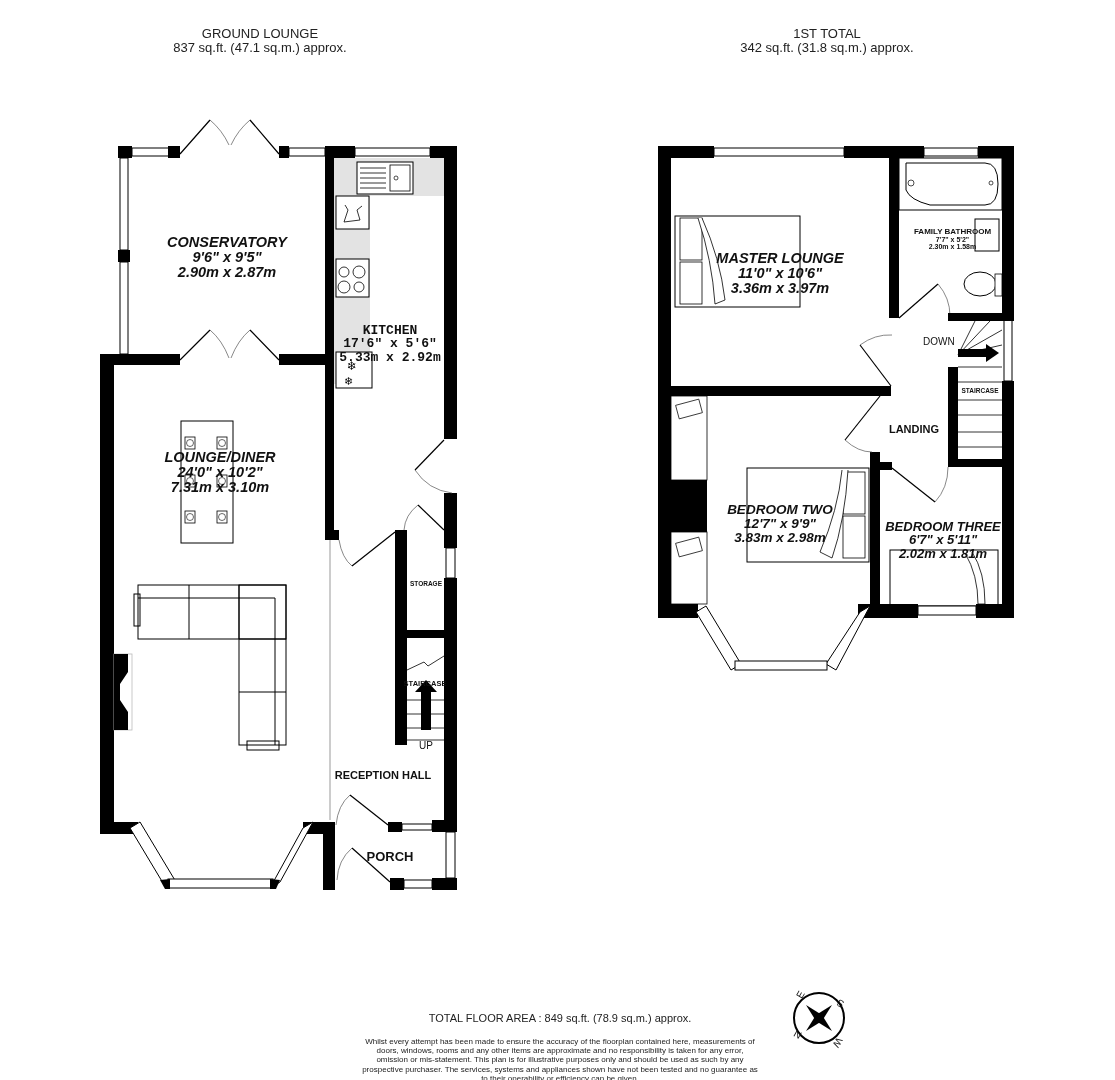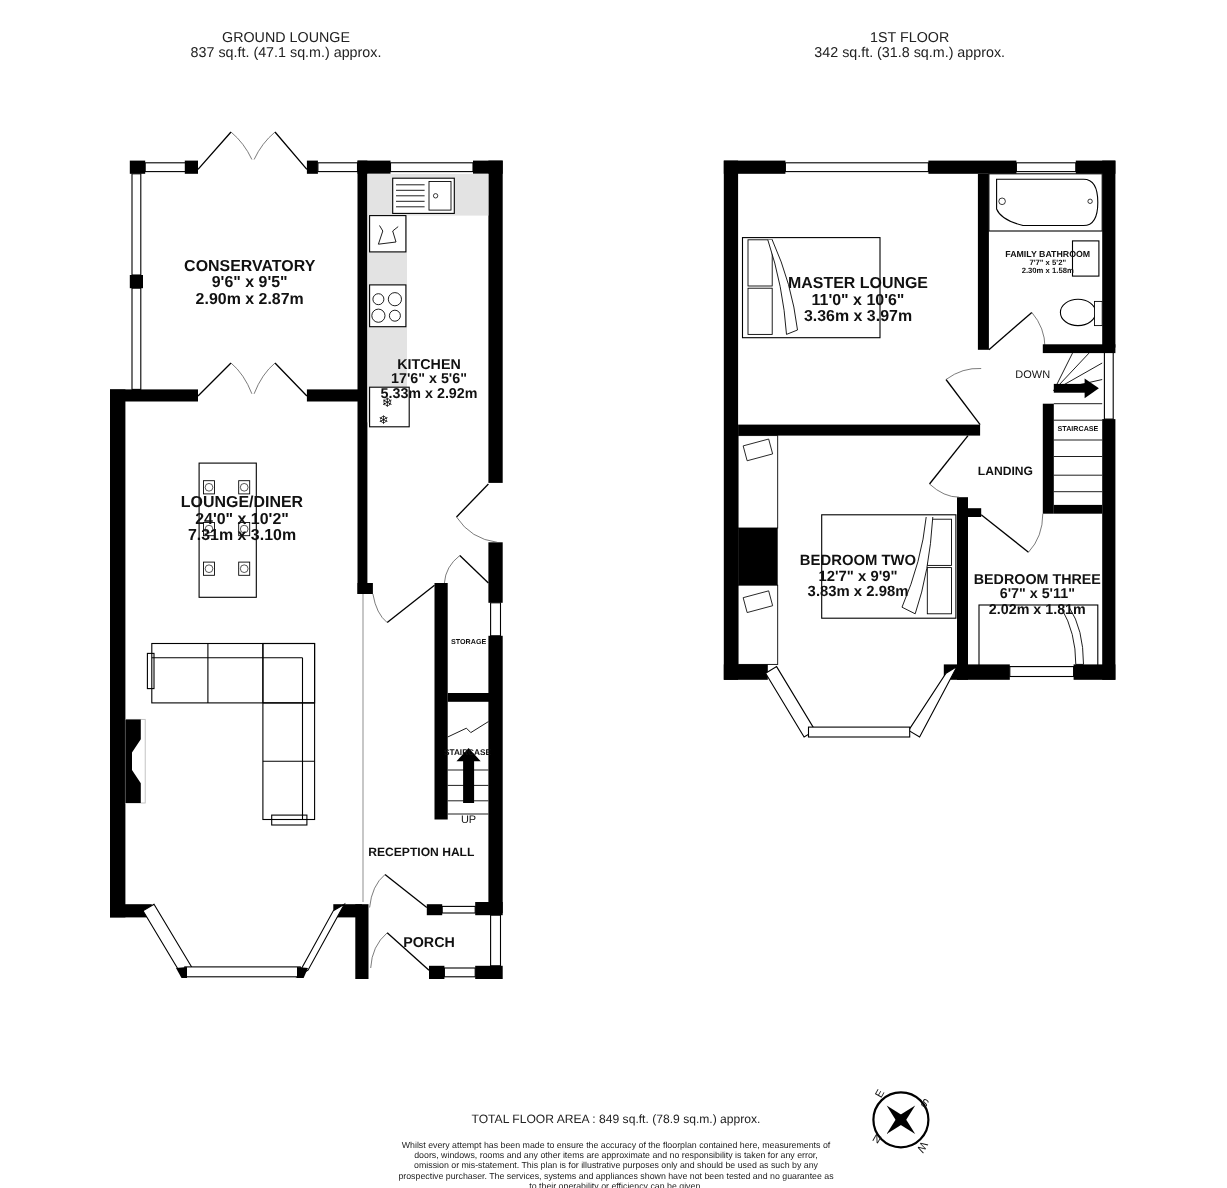--- a/index.html
+++ b/index.html
@@ -2,39 +2,39 @@
 <html><head>
 <meta charset="utf-8">
 <style>
   html, body { margin:0; padding:0; background:#ffffff; }
   body { width:1115px; height:1080px; position:relative; overflow:hidden; font-family:"Liberation Sans", sans-serif; color:#111; }
   .floor-heading { position:absolute; text-align:center; font-size:13px; line-height:14px; color:#222; }
   .floor-heading .t { display:block; }
   svg.plan { position:absolute; left:0; top:0; }
   .room-label { position:absolute; text-align:center; font-weight:bold; color:#111; line-height:1.02; white-space:nowrap; }
   .room-label span { display:block; }
-  .lg { font-size:14.5px; }
-  .md { font-size:12px; }
+  .lg { font-size:14.5px;font-style:italic; }
+  .md { font-size:12px;font-family:Liberation Mono, monospace; }
   .sm { font-size:9px; }
   .xs { font-size:7px; }
   .plain { position:absolute; font-size:10px; color:#111; }
   .footer { position:absolute; left:360px; top:1012px; width:400px; text-align:center; color:#222; }
   .footer .total { font-size:11px; display:block; margin-bottom:13px; }
   .footer .disc { font-size:8px; line-height:9.2px; display:block; }
   .footer .made { font-size:8px; display:block; }
 </style>
 </head>
 <body>
 
 <div class="floor-heading" style="left:150px; top:27px; width:220px;">
   <span class="t">GROUND LOUNGE</span>
   <span class="t">837 sq.ft. (47.1 sq.m.) approx.</span>
 </div>
 <div class="floor-heading" style="left:717px; top:27px; width:220px;">
-  <span class="t">1ST FLOOR</span>
+  <span class="t">1ST TOTAL</span>
   <span class="t">342 sq.ft. (31.8 sq.m.) approx.</span>
 </div>
 
 <svg class="plan" width="1115" height="1080" viewBox="0 0 1115 1080">
   <defs>
     <g id="chair">
       <rect x="-5" y="-6" width="10" height="12" fill="#fff" stroke="#000" stroke-width="0.8"></rect>
       <circle cx="0" cy="0" r="3.5" fill="none" stroke="#000" stroke-width="0.6"></circle>
     </g>
   </defs>

